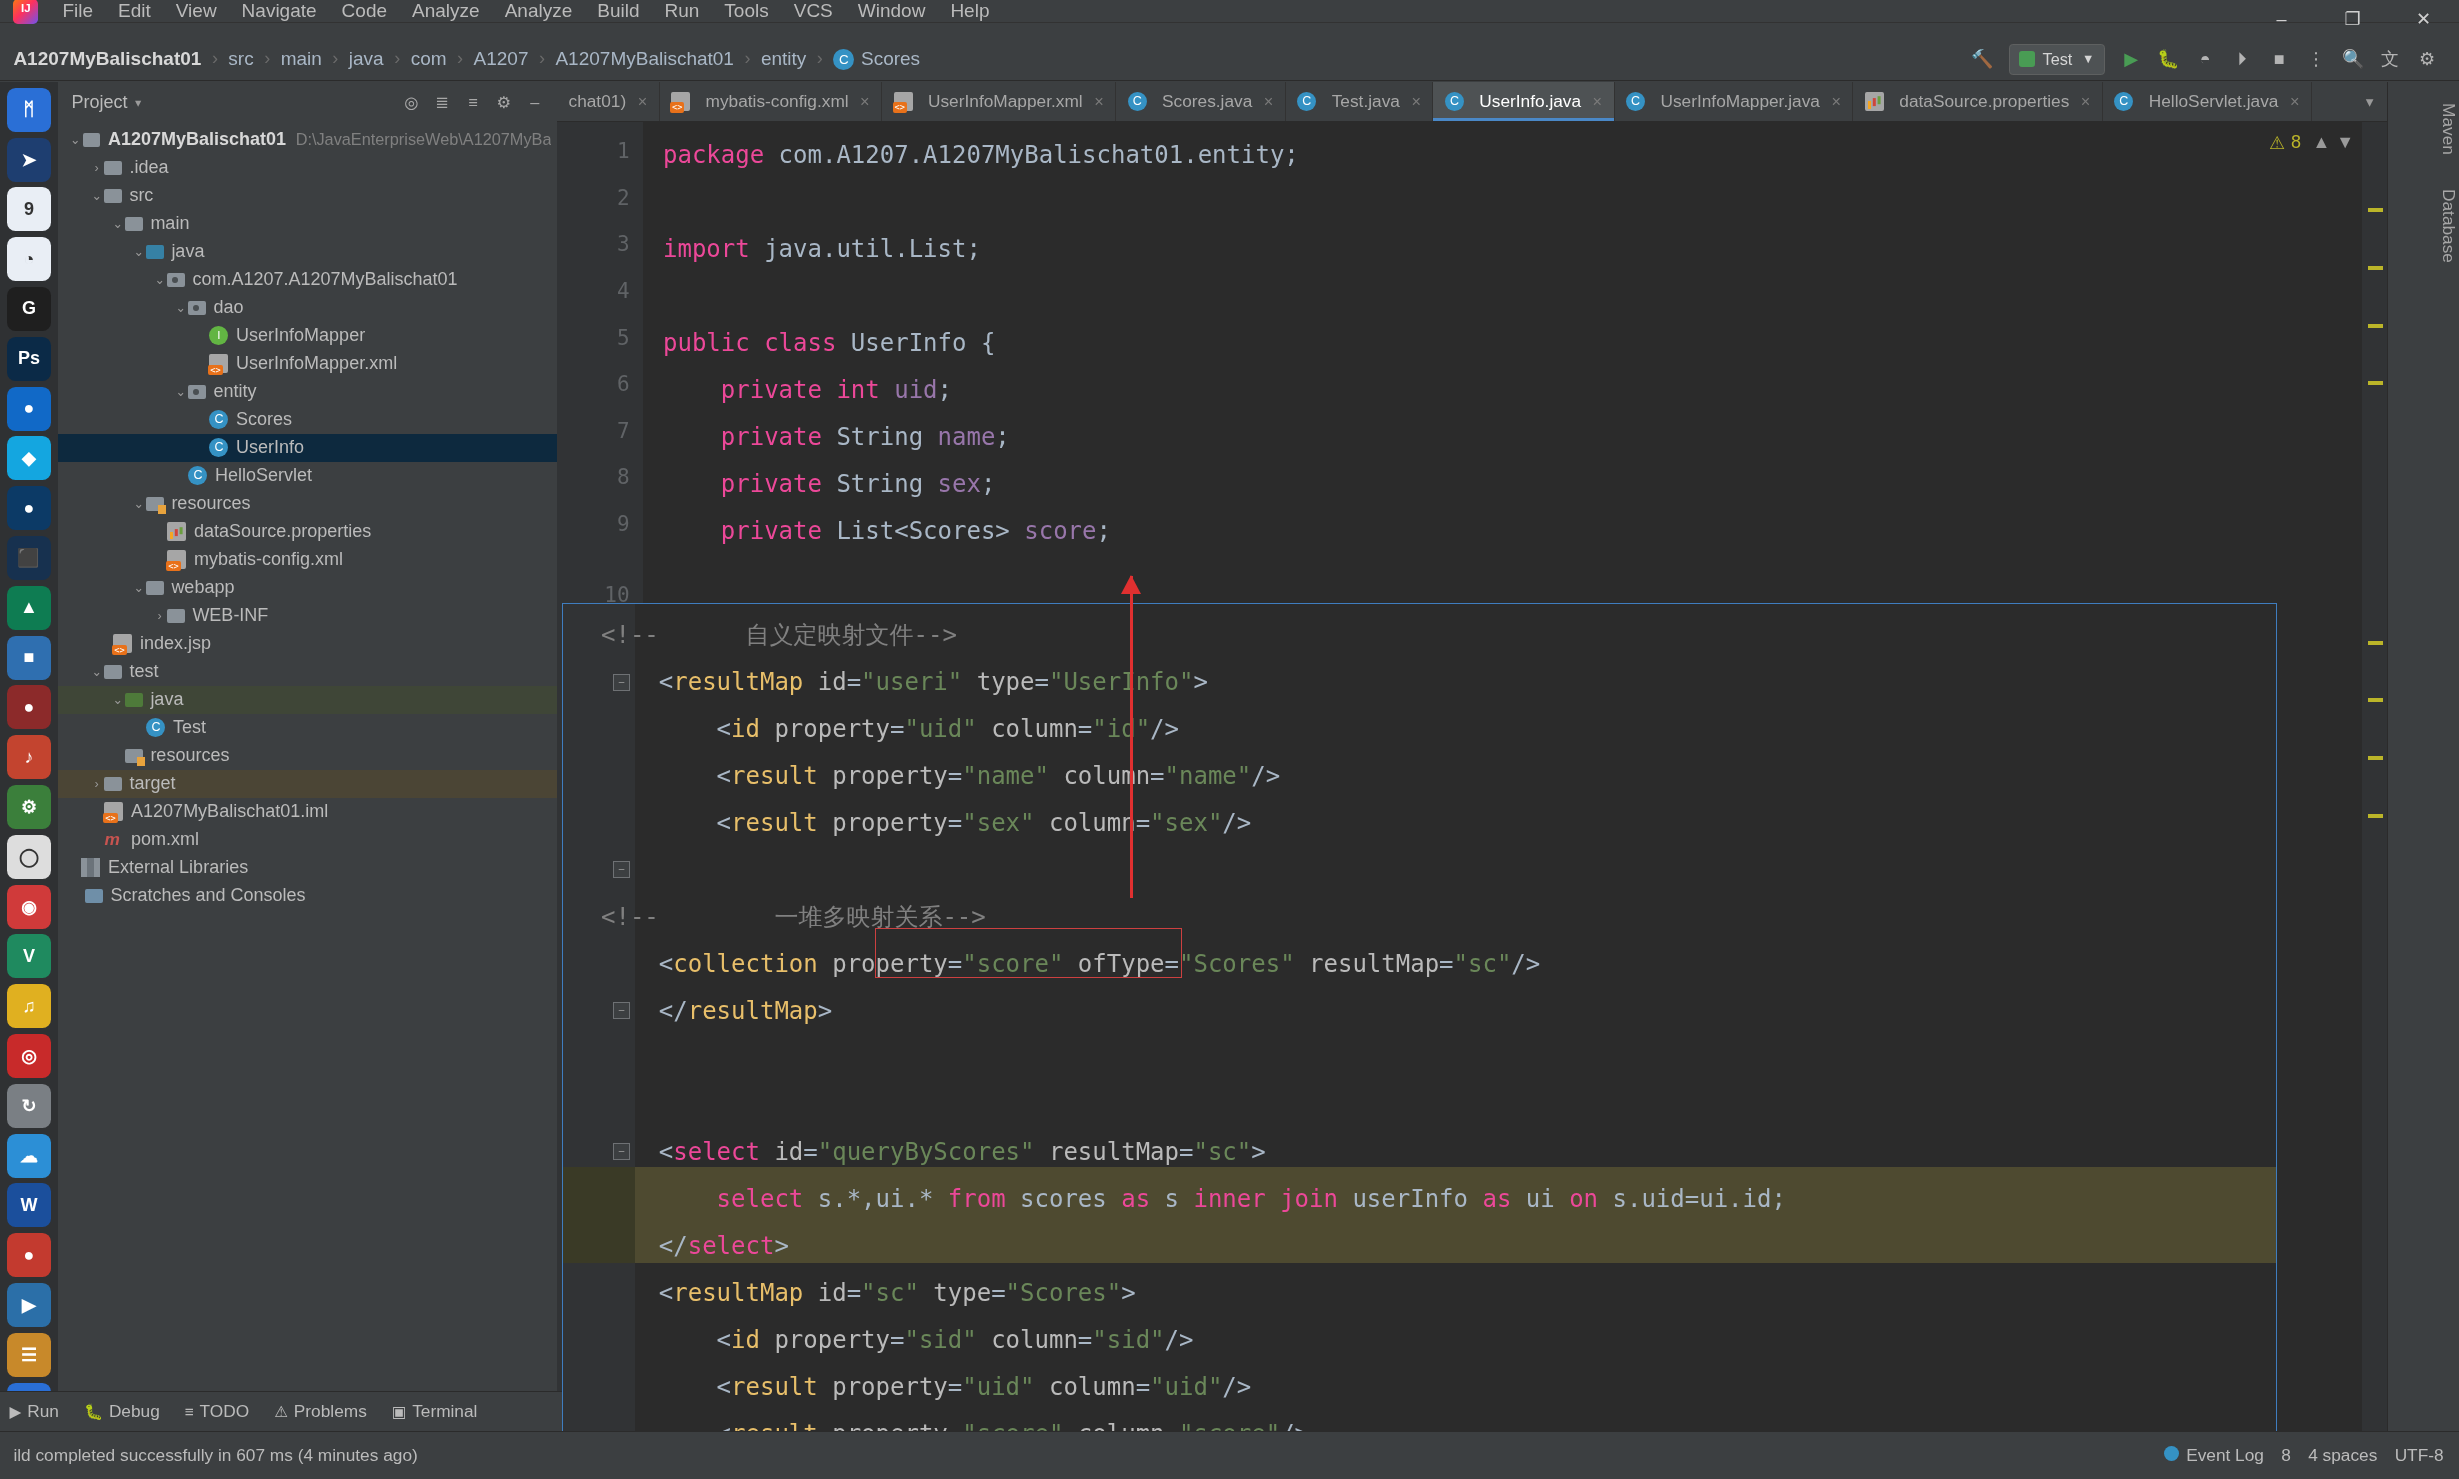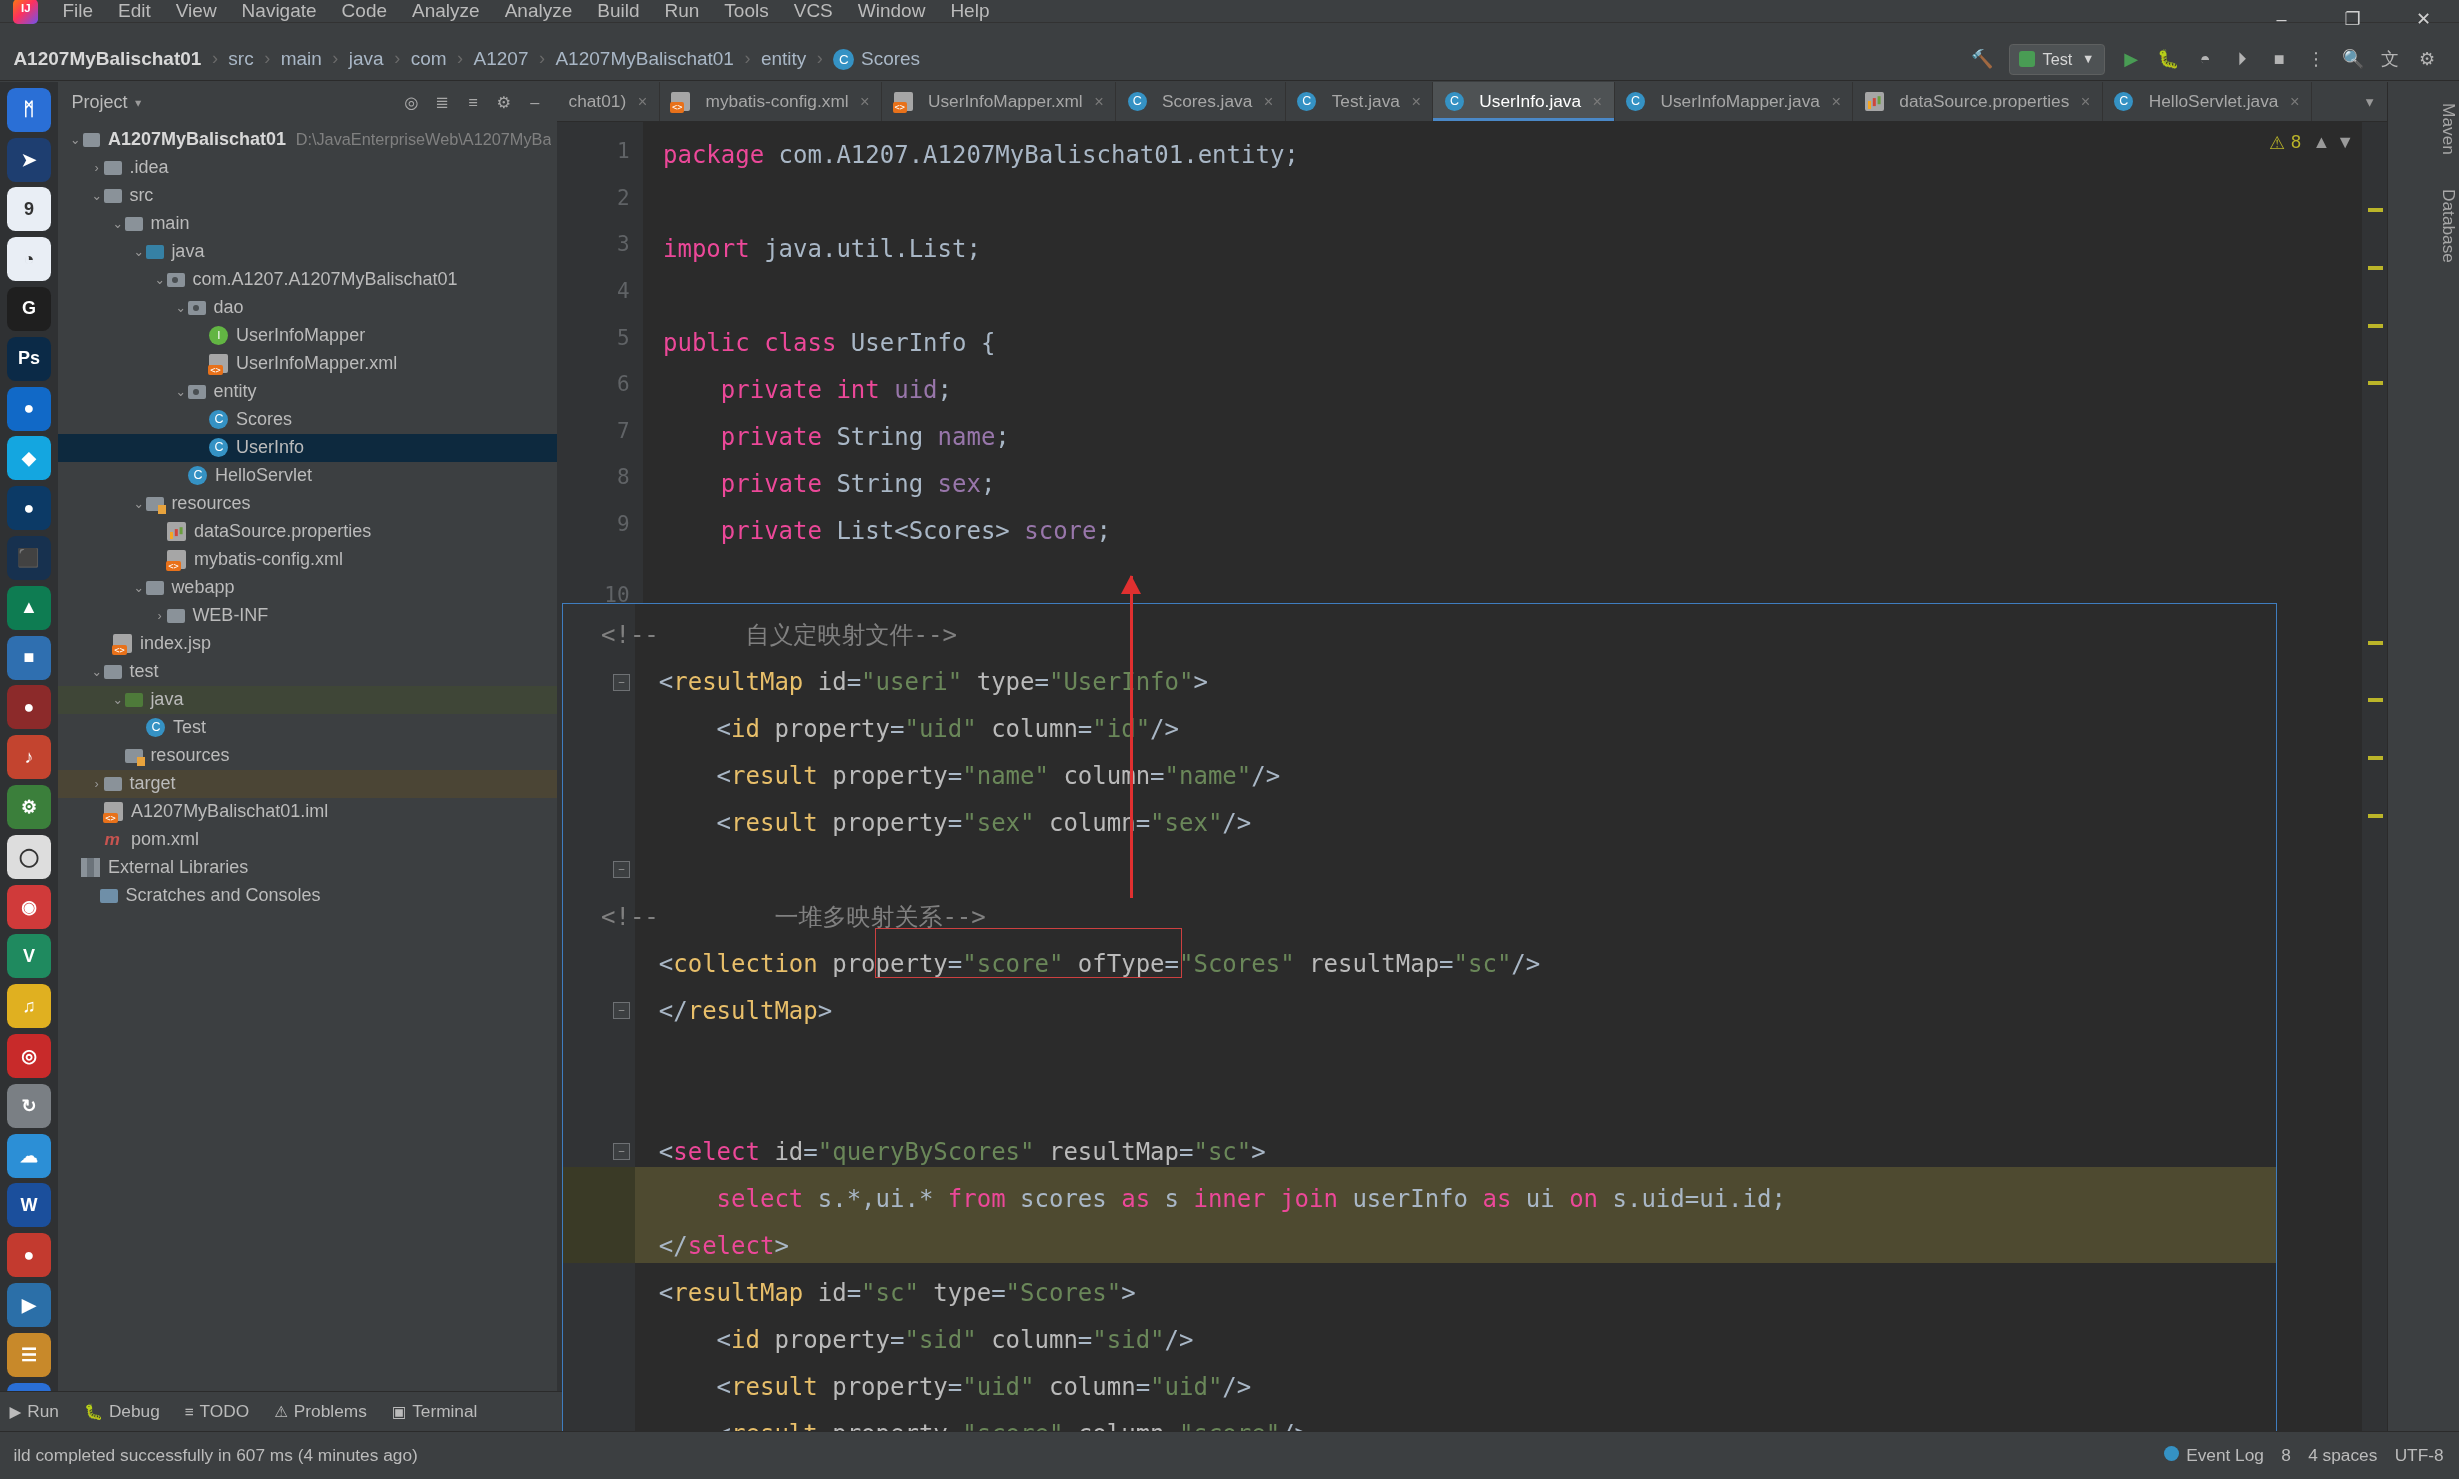--- a/index.html
+++ b/index.html
@@ -425,21 +425,21 @@
         <div class="trow" style="padding-left: 31px;">
           <span class="arrow"></span>
           <span class="mvnicon">m</span>
           <span>pom.xml</span>
         </div>
         <div class="trow" style="padding-left: 8px; text-align: right;">
           <span class="arrow"></span>
           <span class="libicon"></span>
           <span>External Libraries</span>
         </div>
-        <div class="trow" style="padding-left: 27px; align-items: center;">
+        <div class="trow" style="padding-left: 12px; align-items: center;">
           <span class="arrow"></span>
           <span class="ficon" style="background: rgb(111, 143, 168);"></span>
           <span>Scratches and Consoles</span>
         </div>
       </div>
   </div>
 
   <div id="tabs">
       <div class="tab">
         <span>chat01)</span>

